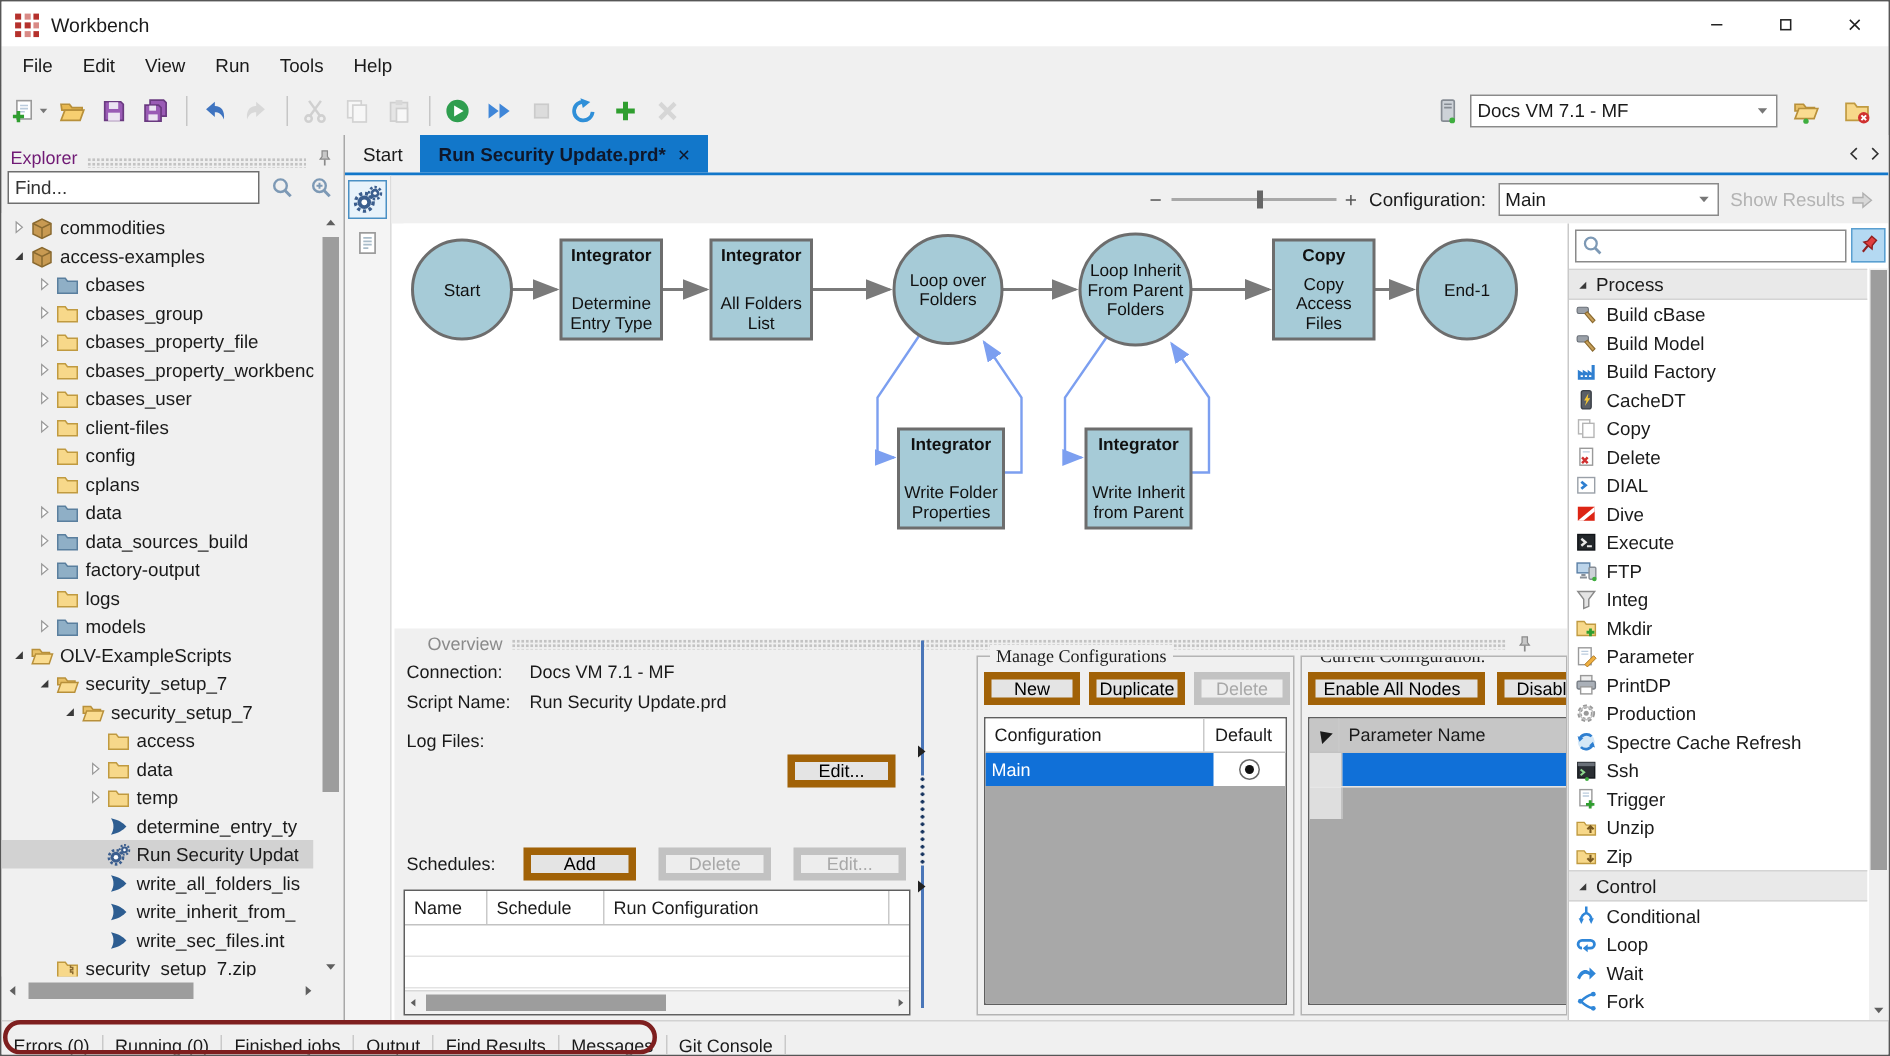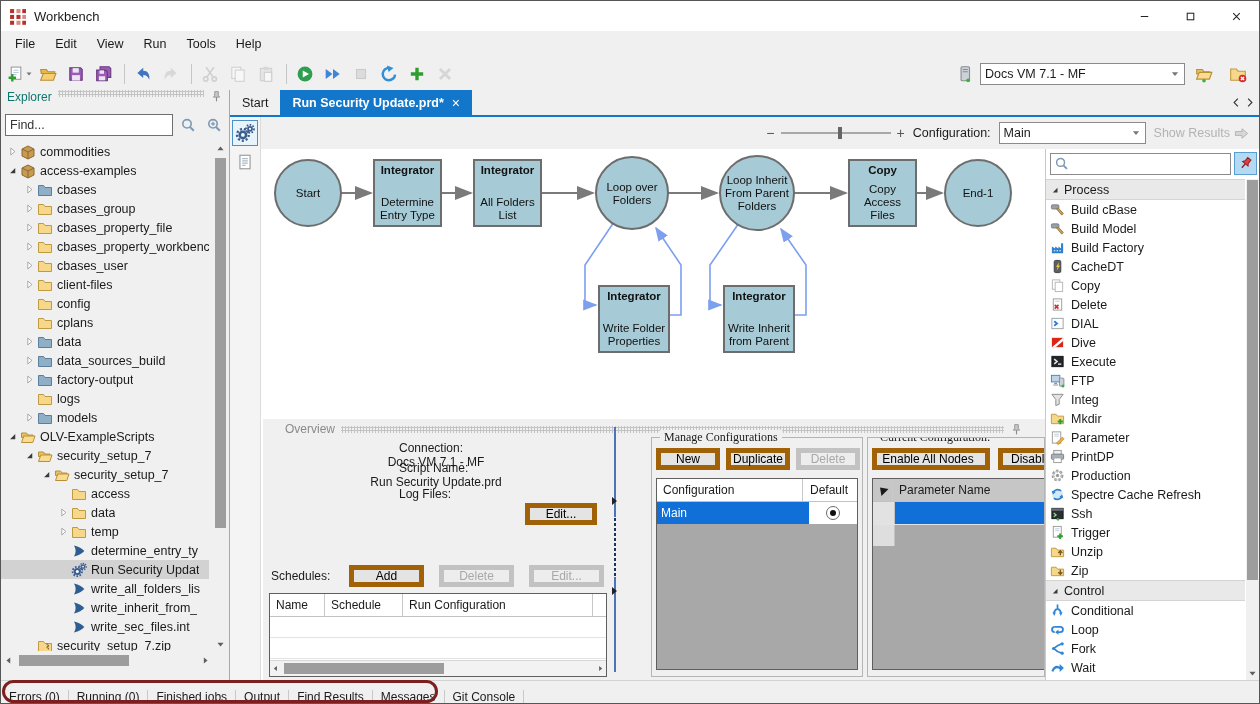--- a/index.html
+++ b/index.html
@@ -19,40 +19,40 @@
   
   .toolbar{position:absolute;left:0;top:56px;width:1258px;height:33px;background:#f0f0f0;display:flex;align-items:center;padding:0 6px;box-sizing:border-box;}
   .tbtn{width:26px;height:26px;display:inline-flex;align-items:center;justify-content:center;margin-right:2px;position:relative;}
   .tbtn.dis svg{filter:grayscale(1);opacity:.5;}
   .tsep{width:1px;height:20px;background:#c6c6c6;margin:0 5px;display:inline-block;}
   .tb-right{margin-left:auto;display:flex;align-items:center;gap:6px;}
   .combo{display:flex;align-items:center;background:#fff;border:1px solid #8a8a8a;height:22px;box-sizing:border-box;padding:0 4px;font-size:12.5px;}
   .combo .cval{flex:1;white-space:nowrap;overflow:hidden;}
   
   .explorer{position:absolute;left:0;top:89px;width:229px;height:590px;background:#f0f0f0;border-right:1px solid #a8a8a8;box-sizing:border-box;}
-  .phead{height:22px;display:flex;align-items:flex-start;padding:0 6px;color:#0f766e;font-size:12px;}
+  .phead{height:22px;display:flex;align-items:flex-end;padding:0 6px;color:#701a75;font-size:12px;}
   .dots{flex:1;height:7px;margin:0 6px;background-image:radial-gradient(#c3c3c3 1px,transparent 1.1px);background-size:3px 3px;}
   .findrow{display:flex;align-items:center;padding:2px 4px;gap:4px;}
   .findrow input{width:158px;height:20px;border:1px solid #6f6f6f;font-family:"Liberation Sans",sans-serif;font-size:12.5px;padding:0 4px;outline:none;}
   .findrow input::placeholder{color:#333;}
   .sbtn{width:22px;height:22px;display:flex;align-items:center;justify-content:center;}
   .tree{position:absolute;left:0;top:52px;width:208px;height:509px;overflow:hidden;background:#f0f0f0;}
   .trow{height:19px;display:flex;align-items:center;white-space:nowrap;}
   .trow.sel{background:#d2d2d2;}
   .texp{width:15px;display:inline-flex;justify-content:center;flex:none;}
   .tlabel{margin-left:4px;font-size:12.5px;overflow:hidden;}
   .vscroll{position:absolute;right:1px;top:52px;width:15px;height:509px;background:#f0f0f0;}
   .vthumb{position:absolute;left:2px;width:11px;background:#9d9d9d;}
   .hscroll{position:absolute;left:2px;bottom:12px;right:18px;height:15px;background:#f0f0f0;display:flex;align-items:center;}
   .hthumb{position:absolute;top:2px;height:11px;background:#9d9d9d;}
   
   .content{position:absolute;left:229px;top:89px;width:1029px;height:590px;background:#fff;}
   .tabstrip{position:absolute;left:0;top:0;width:100%;height:25px;background:#f0f0f0;border-bottom:2px solid #1277ca;display:flex;align-items:stretch;}
   .tab{display:flex;align-items:center;padding:0 12px;font-size:12.5px;gap:8px;}
-  .tab.act{background:#1277ca;color:#ffffff;font-weight:bold;}
+  .tab.act{background:#1277ca;color:#0f172a;font-weight:bold;}
   .tclose{font-weight:normal;font-size:14px;cursor:default;}
   .tabnav{margin-left:auto;display:flex;align-items:center;gap:2px;padding-right:4px;}
   .minitb{position:absolute;left:0;top:27px;width:31px;height:563px;background:#f4f4f4;border-right:1px solid #dcdcdc;box-sizing:border-box;}
   .minibtn{width:26px;height:26px;margin:3px 0 0 2px;display:flex;align-items:center;justify-content:center;box-sizing:border-box;}
   .minibtn.sel{border:1px solid #4a90c4;background:#e8f3fb;}
   .dtoolbar{position:absolute;left:31px;top:27px;width:998px;height:32px;background:#f0f0f0;display:flex;align-items:center;justify-content:flex-end;gap:8px;padding-right:10px;box-sizing:border-box;}
   .zoomwrap{display:flex;align-items:center;gap:6px;color:#555;}
   .zoomtrack{width:110px;height:2px;background:#a8a8a8;position:relative;}
   .zoomthumb{position:absolute;left:52%;top:-5px;width:4px;height:12px;background:#666;}
   .dlabel{font-size:12.5px;}
@@ -65,21 +65,21 @@
   .psearch input{border:none;outline:none;flex:1;width:60px;font-family:"Liberation Sans",sans-serif;}
   .pinbtn{width:23px;height:23px;background:#b4d9f2;border:1px solid #5a9fd0;display:flex;align-items:center;justify-content:center;box-sizing:border-box;}
   .plist{position:absolute;left:0;top:30px;right:14px;bottom:0;overflow:hidden;}
   .psec{height:19px;display:flex;align-items:center;background:#e9e9e9;border-top:1px solid #d4d4d4;border-bottom:1px solid #d4d4d4;padding-left:4px;gap:4px;font-size:12.5px;}
   .pitem{height:19px;display:flex;align-items:center;padding-left:4px;gap:6px;font-size:12.5px;white-space:nowrap;}
   .pscroll{position:absolute;right:0;top:30px;width:13px;bottom:0;background:#f0f0f0;}
   .pthumb{position:absolute;left:1px;width:11px;background:#9d9d9d;}
   
   .bottom{position:absolute;left:33px;top:329px;width:782px;height:261px;background:#f0f0f0;overflow:hidden;}
   .bphead{position:absolute;left:0;top:0;width:100%;height:20px;display:flex;align-items:center;padding:0 22px;box-sizing:border-box;color:#8a8a8a;font-size:12px;}
-  .ovrow{display:flex;height:20px;align-items:center;flex-direction:column;}
+  .ovrow{display:flex;height:20px;align-items:flex-start;}
   .ovl{width:82px;padding-left:8px;font-size:12px;}
   .ovv{font-size:12px;}
   .btn{background:#e4e4e4;border:5px solid #a16207;font-size:12px;display:flex;align-items:center;justify-content:center;box-sizing:border-box;font-family:"Liberation Sans",sans-serif;}
   .btn.dis{color:#a8a8a8;border-color:#c2c2c2;background:#ededed;}
   .splitter{position:absolute;left:348px;top:8px;width:8px;bottom:8px;}
   .splitline{position:absolute;left:3px;top:0;width:2px;height:100%;background:#4a76b8;}
   .splitdots{position:absolute;left:2px;top:90px;width:4px;height:60px;background-image:radial-gradient(#16335e 1.1px,transparent 1.2px);background-size:4px 5px;background-color:#f0f0f0;}
   .sarr{position:absolute;left:0;width:0;height:0;border-top:4px solid transparent;border-bottom:4px solid transparent;border-left:5px solid #222;}
   .gbox{position:absolute;border:1px solid #b4b4b4;background:#f0f0f0;box-sizing:border-box;}
   .gbt{position:absolute;top:-8px;left:8px;background:#f0f0f0;padding:0 4px;font-size:12px;white-space:nowrap;font-family:Liberation Serif, serif;}
@@ -1170,35 +1170,35 @@
                 <path d="M5 5.2 H11 A2.8 2.8 0 0 1 11 10.8 H8.5" fill="none" stroke="#2f86d8" stroke-width="2"></path>
                 <path d="M5 10.8 A2.8 2.8 0 0 1 5 5.2" fill="none" stroke="#2f86d8" stroke-width="2"></path>
                 <path d="M9 8 L9 13.6 L5.5 10.8 Z" fill="#2f86d8"></path>
               </svg>
             </span>
             <span>Loop</span>
           </div>
           <div class="pitem">
             <span class="ic">
               <svg width="15" height="15" viewBox="0 0 16 16">
+                <path d="M1.5 11.5 C3.8 5.5 7.8 5 10.3 7.2 L10.3 4.2 L14.8 8.5 L10.3 12.8 L10.3 9.8 C7.8 7.8 5 8.5 3.5 12.8 Z" fill="#2f86d8"></path>
+              </svg>
+            </span>
+            <span>Wait</span>
+          </div>
+          <div class="pitem">
+            <span class="ic">
+              <svg width="15" height="15" viewBox="0 0 16 16">
                 <path d="M12.5 3 C8 4 6.2 6 4.2 8 C6.2 10 8 12 12.5 13" fill="none" stroke="#2f86d8" stroke-width="1.8"></path>
                 <circle cx="13" cy="3" r="1.7" fill="#2f86d8"></circle>
                 <circle cx="13" cy="13" r="1.7" fill="#2f86d8"></circle>
                 <circle cx="3.8" cy="8" r="1.7" fill="#2f86d8"></circle>
               </svg>
             </span>
             <span>Fork</span>
-          </div>
-          <div class="pitem">
-            <span class="ic">
-              <svg width="15" height="15" viewBox="0 0 16 16">
-                <path d="M1.5 11.5 C3.8 5.5 7.8 5 10.3 7.2 L10.3 4.2 L14.8 8.5 L10.3 12.8 L10.3 9.8 C7.8 7.8 5 8.5 3.5 12.8 Z" fill="#2f86d8"></path>
-              </svg>
-            </span>
-            <span>Wait</span>
           </div>
         </div>
       <div class="pscroll">
         <div class="pthumb" style="top:1px;height:400px;"></div>
         <span class="ic abs" style="left:1px;bottom:1px;" id="sbDown2">
             <svg width="11" height="11" viewBox="0 0 16 16">
               <path d="M3.5 5.5 L8 11 L12.5 5.5 Z" fill="#5f5f5f"></path>
             </svg>
           </span>
       </div>

